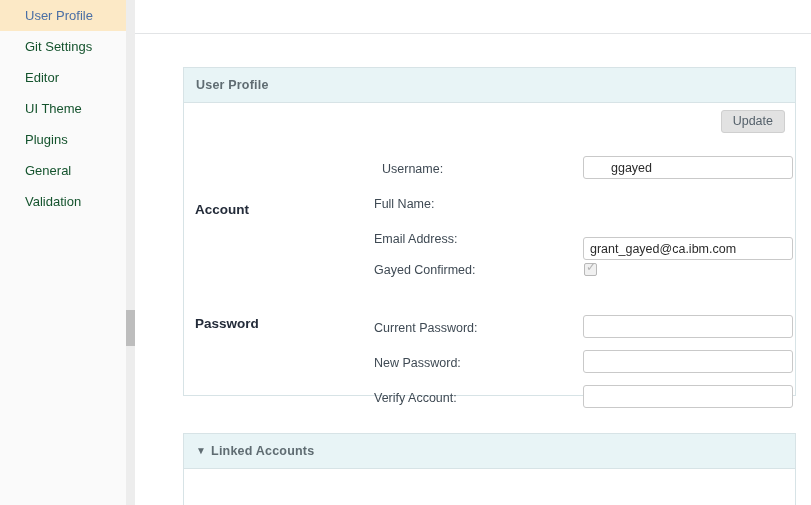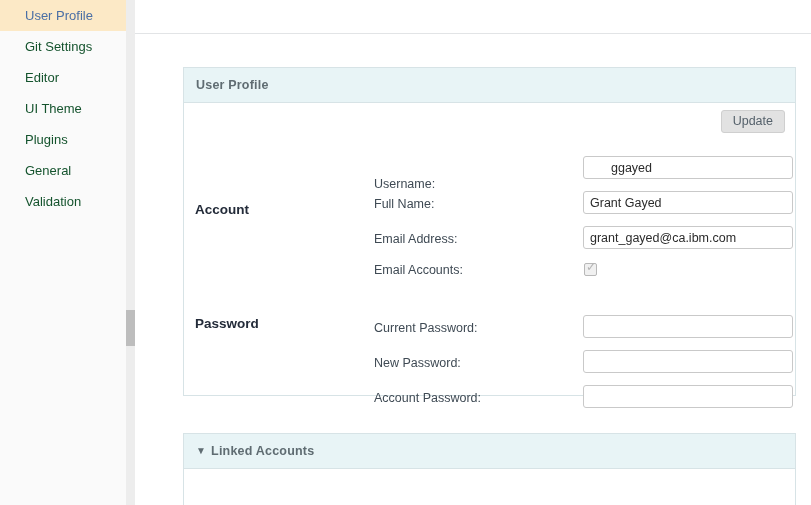--- a/index.html
+++ b/index.html
@@ -231,43 +231,42 @@
 
     <div class="panel" id="panel-profile">
       <div class="panel-heading">
         <div class="panel-title">User Profile</div>
         <button class="btn-update">Update</button>
       </div>
       <div class="panel-body">
 
         <div class="section-label" style="top:54px;margin-top:45px;">Account</div>
 
-        <div class="field-label" style="top:74px;">Username:</div>
+        <div class="field-label" style="top:59px;margin-left:8px;">Username:</div>
         <input class="field-input" style="top: 53px; padding-left: 27px;" type="text" value="ggayed">
 
         <div class="field-label" style="top:94px;">Full Name:</div>
-        <input class="field-input" style="top: 88px;" type="text" value="Grant Gayed">
 
         <div class="field-label" style="top:129px;text-align:center;">Email Address:</div>
-        <input class="field-input" style="top: 123px;" type="text" value="grant_gayed@ca.ibm.com">
-
-        <div class="field-label" style="top:160px;">Email Accounts:</div>
+        <input class="field-input" style="top: 134px;" type="text" value="grant_gayed@ca.ibm.com">
+
+        <div class="field-label" style="top:160px;">Gayed Confirmed:</div>
         <div class="cbx" style="top:160px;">
           <span class="tick">✓</span>
         </div>
 
         <div class="section-label" style="top:213px;">Password</div>
 
         <div class="field-label" style="top:218px;">Current Password:</div>
         <input class="field-input" style="top: 212px;" type="password" value="">
 
         <div class="field-label" style="top:253px;">New Password:</div>
         <input class="field-input" style="top: 247px;" type="password" value="">
 
-        <div class="field-label" style="top:288px;">Account Password:</div>
+        <div class="field-label" style="top:288px;">Verify Account:</div>
         <input class="field-input" style="top: 282px;" type="password" value="">
 
       </div>
     </div>
 
     <div class="panel" id="panel-linked">
       <div class="panel-heading">
         <div class="panel-title">
           <span class="caret">▼</span><span>Linked Accounts</span>
         </div>

